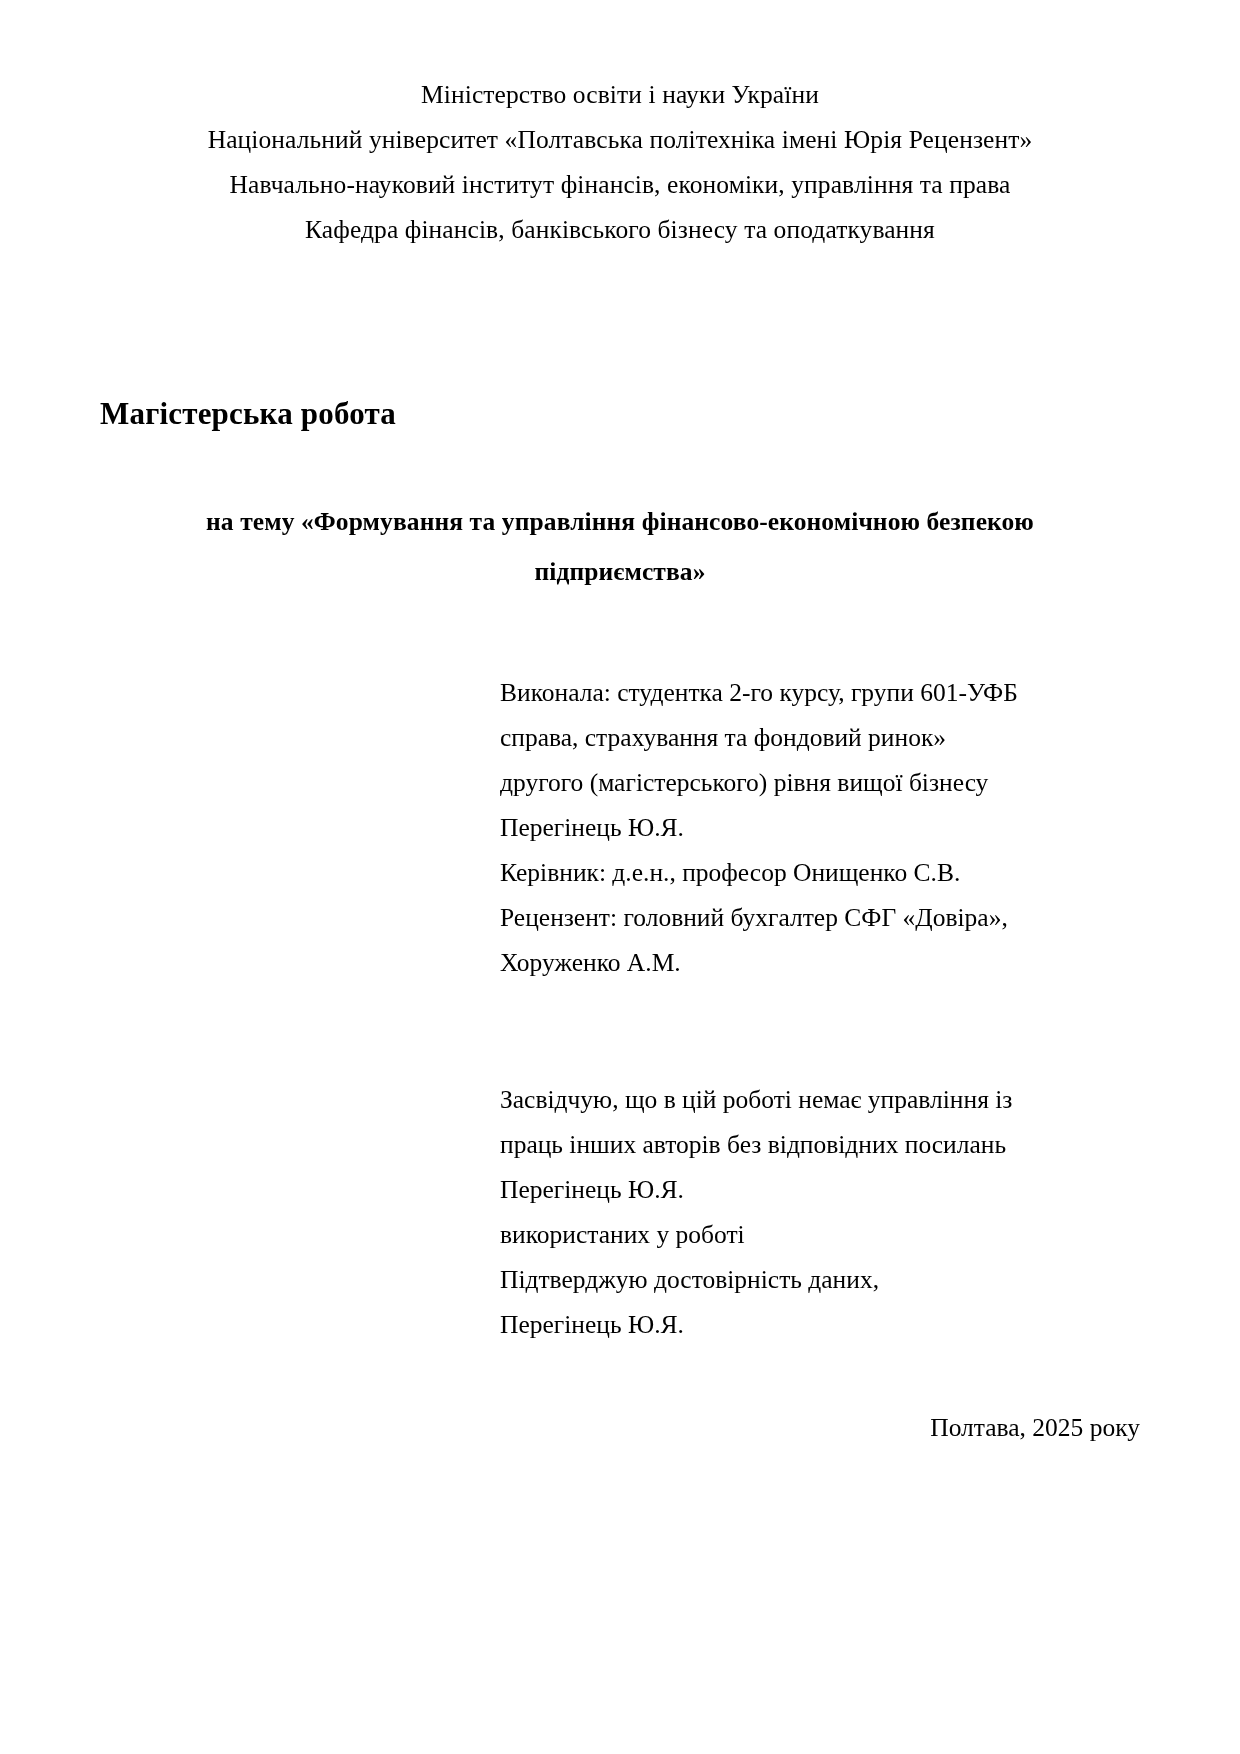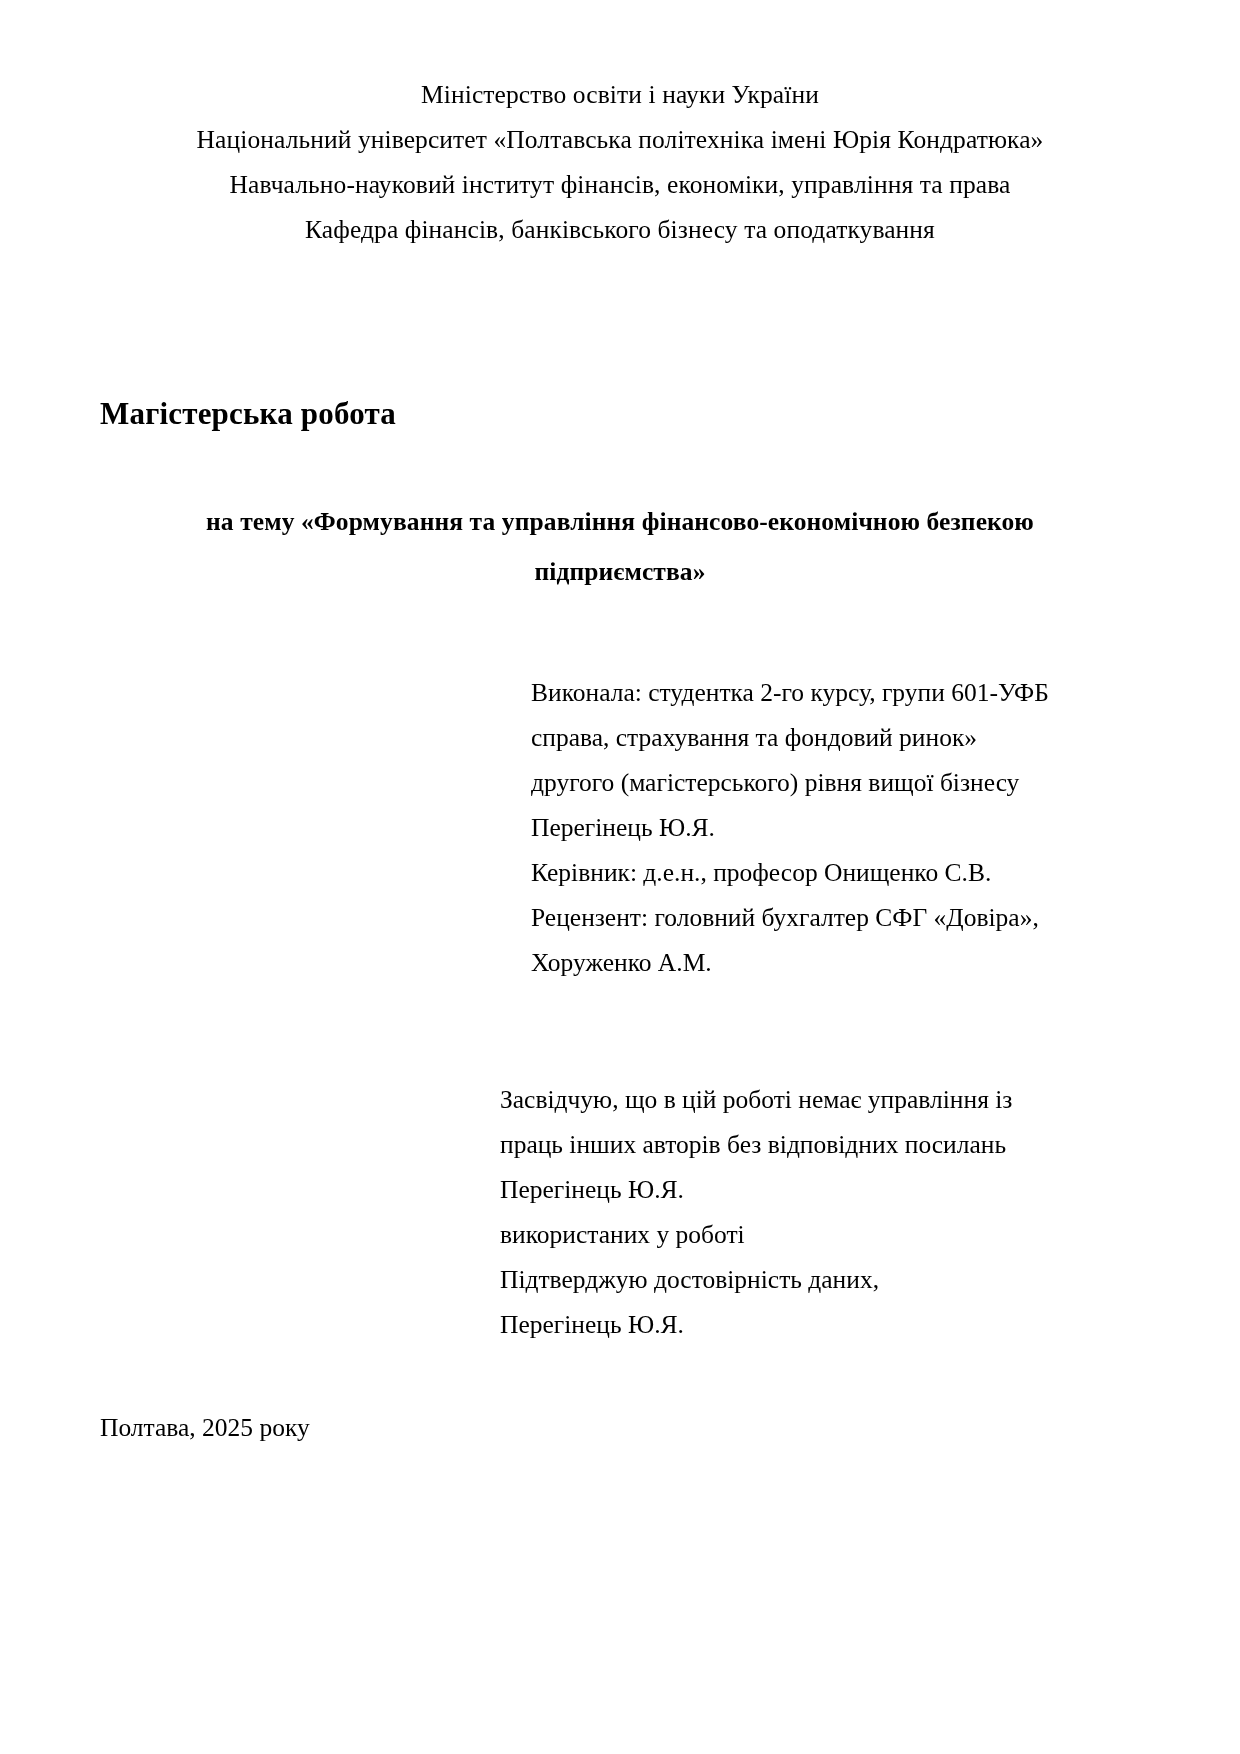--- a/index.html
+++ b/index.html
@@ -64,46 +64,46 @@
 
   
   .info-block {
     position: absolute;
     left: 500px;
     width: 560px;
     text-align: left;
     font-size: 25.5px;
     line-height: 45px;
   }
-  .info-block.primary { top: 670px; margin-left: 31px; }
+  .info-block.primary { top: 670px; }
   .info-block.declaration { top: 1077px; }
 
   .info-line {
     white-space: nowrap;
   }
 
   
   .footer {
     position: absolute;
     top: 1408px;
     left: 100px;
     width: 1040px;
-    text-align: left;
+    text-align: right;
     font-size: 25.5px;
     line-height: 40px;
   }
 </style>
 </head>
 <body>
 
 <div class="page">
 
   <div class="header-block">
     <div class="header-line">Міністерство освіти і науки України</div>
-    <div class="header-line">Національний університет «Полтавська політехніка імені Юрія Кондратюка»</div>
+    <div class="header-line">Національний університет «Полтавська політехніка імені Юрія Рецензент»</div>
     <div class="header-line">Навчально-науковий інститут фінансів, економіки, управління та права</div>
     <div class="header-line">Кафедра фінансів, банківського бізнесу та оподаткування</div>
   </div>
 
   <div class="doc-title">Магістерська робота</div>
 
   <div class="doc-subtitle">
     <div>на тему «Формування та управління фінансово-економічною безпекою</div>
     <div>підприємства»</div>
   </div>

